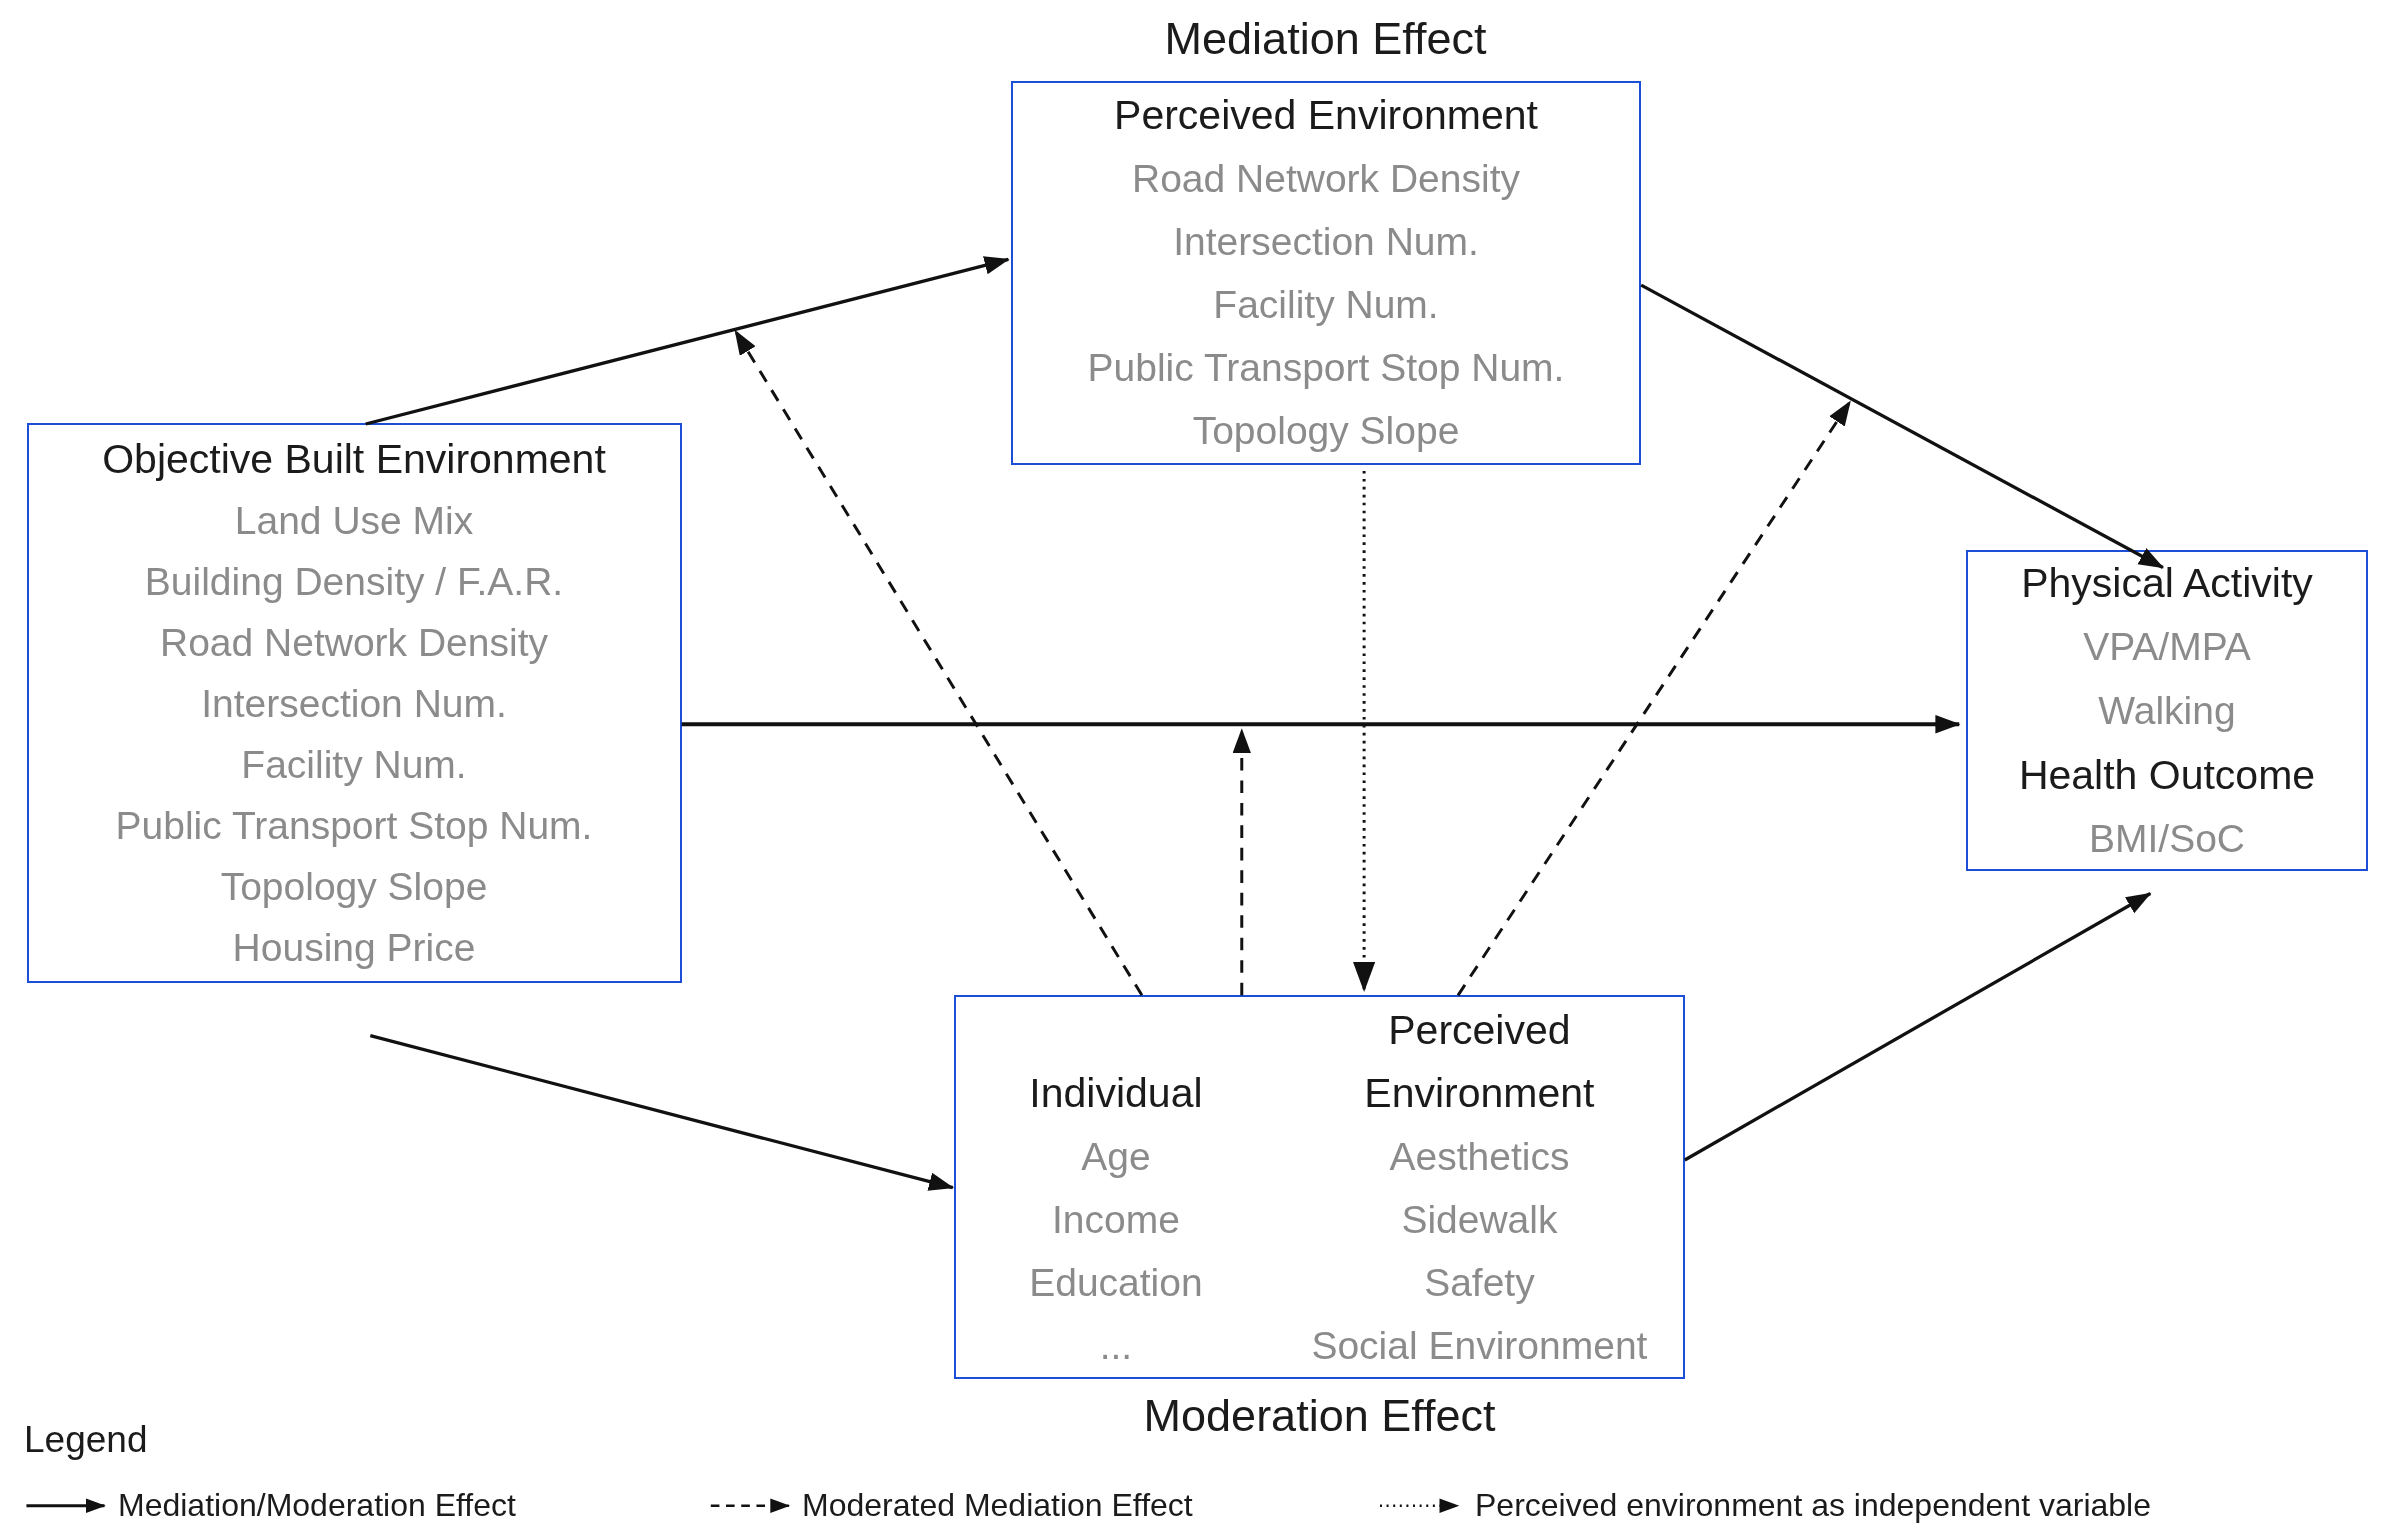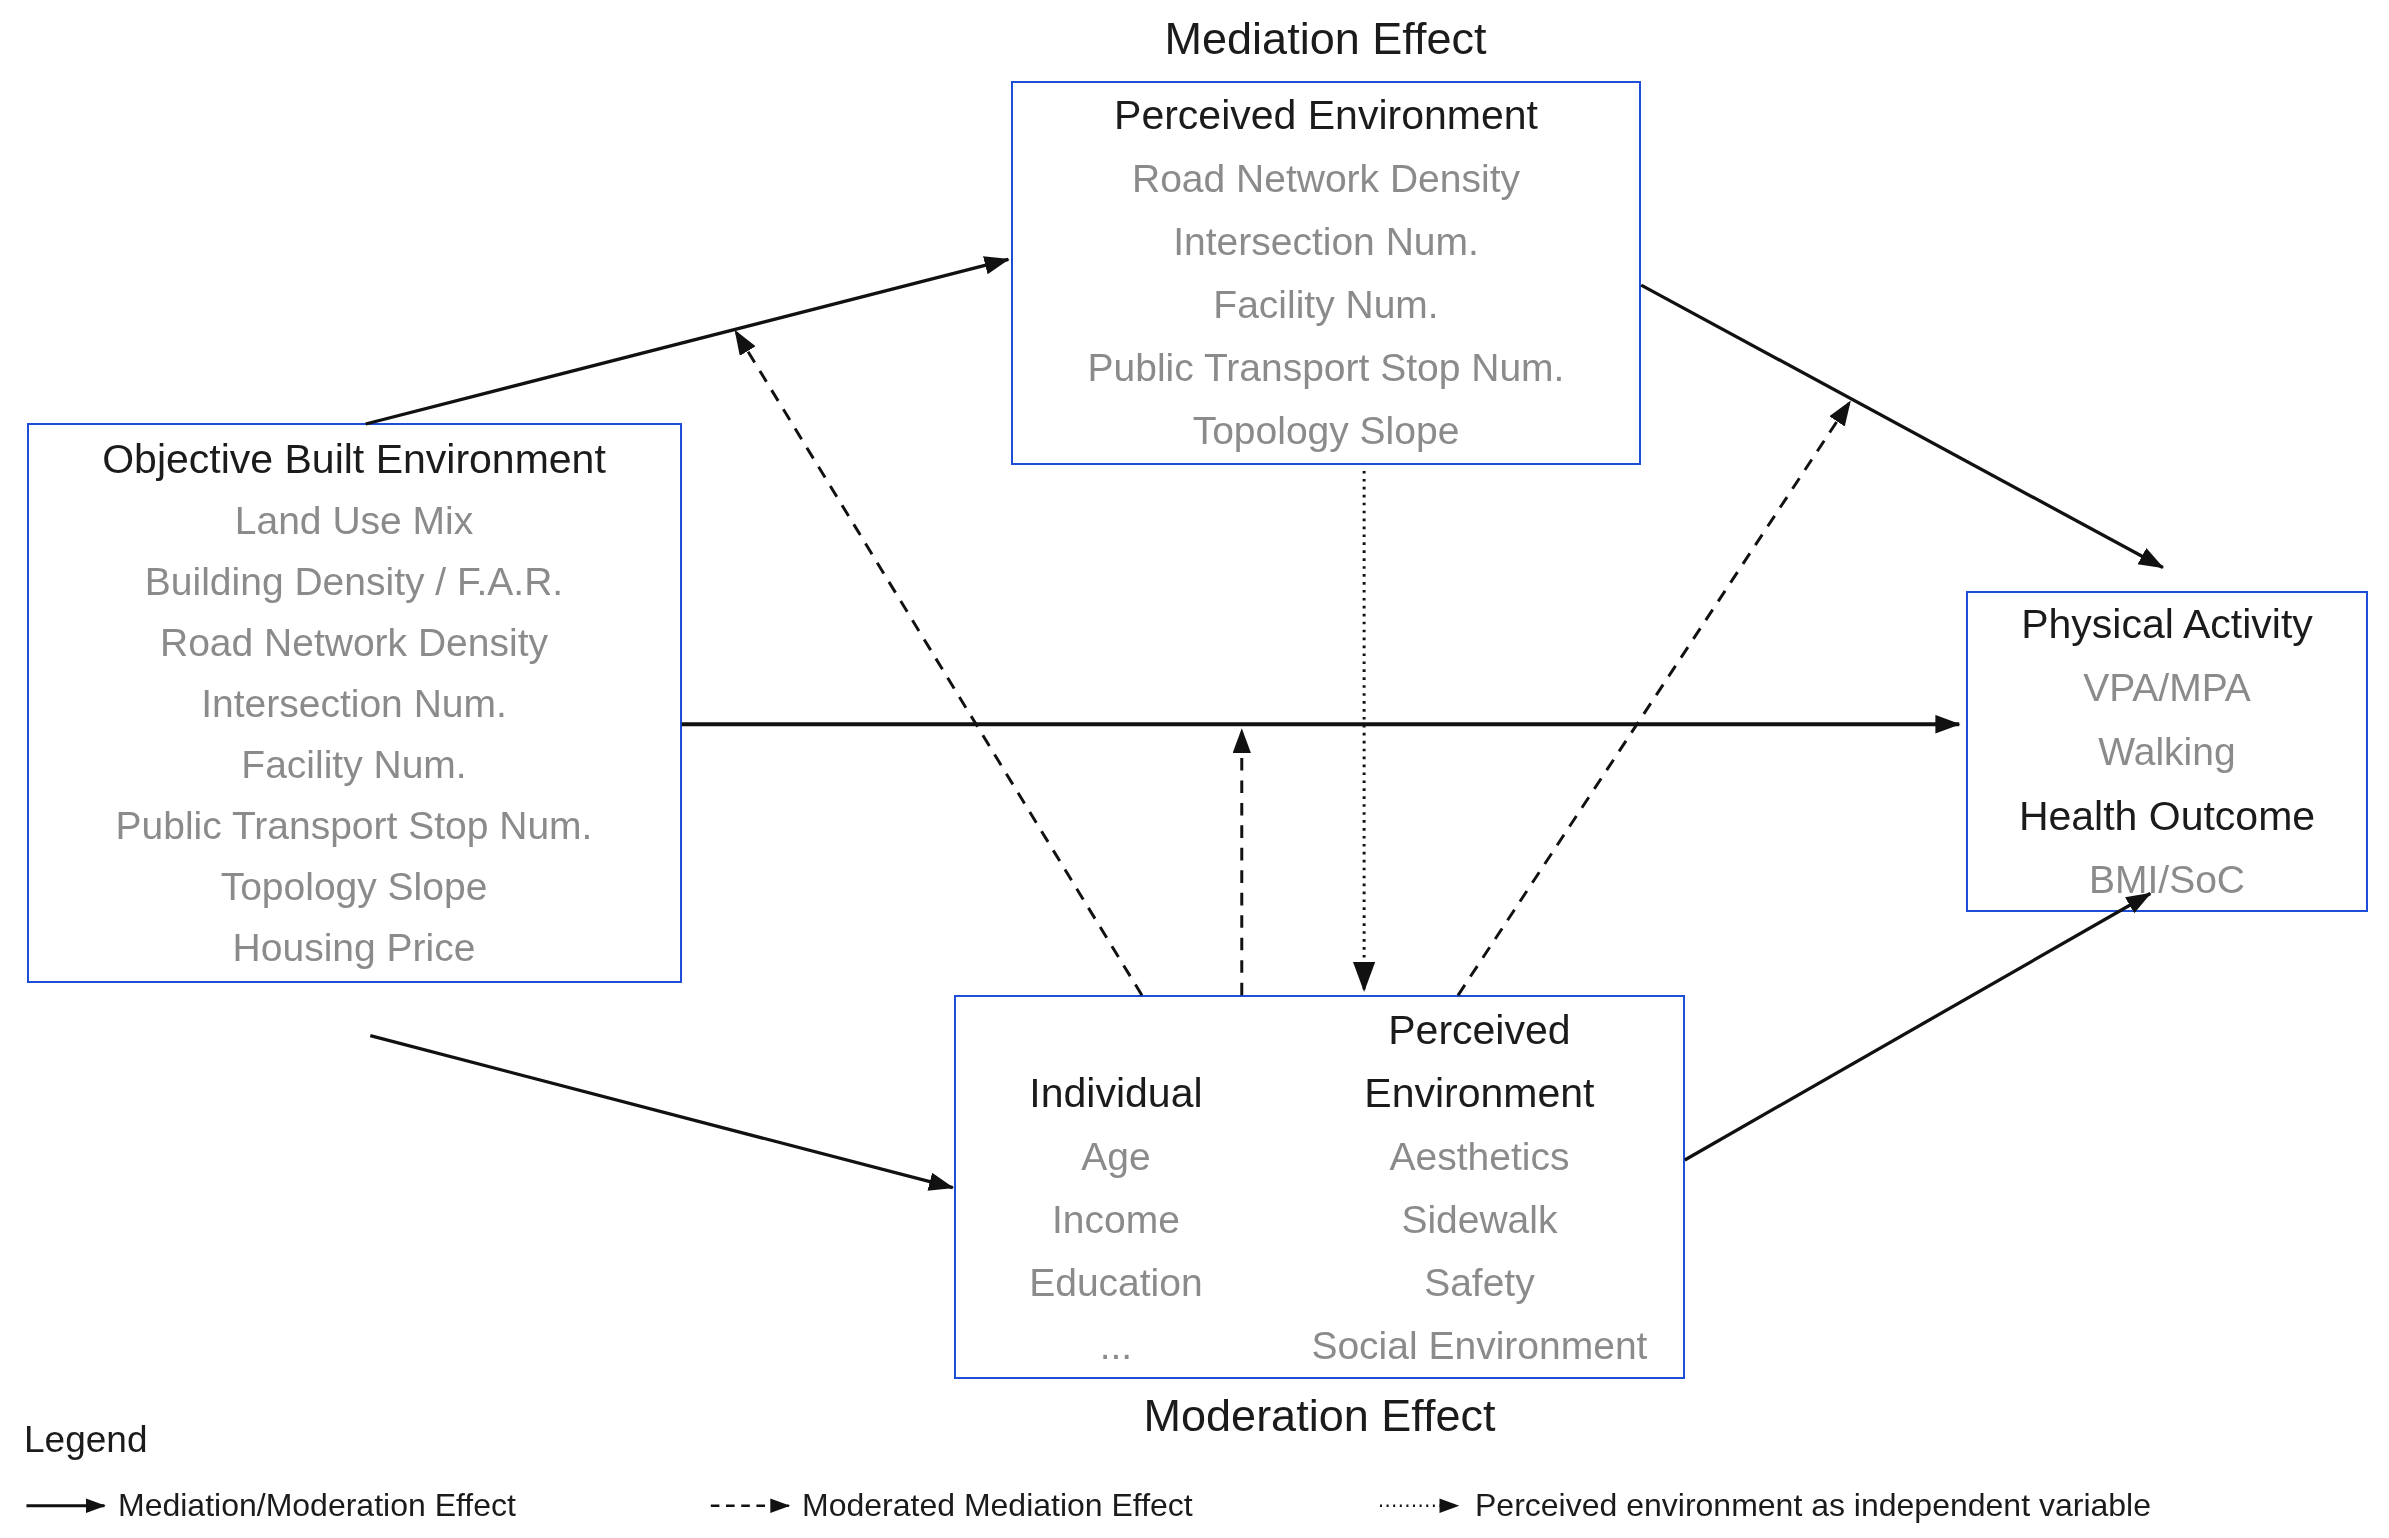--- a/index.html
+++ b/index.html
@@ -67,21 +67,21 @@
   <div class="row g" style="line-height:61px;">Land Use Mix</div>
   <div class="row g" style="line-height:61px;">Building Density / F.A.R.</div>
   <div class="row g" style="line-height:61px;">Road Network Density</div>
   <div class="row g" style="line-height:61px;">Intersection Num.</div>
   <div class="row g" style="line-height:61px;">Facility Num.</div>
   <div class="row g" style="line-height:61px;">Public Transport Stop Num.</div>
   <div class="row g" style="line-height:61px;">Topology Slope</div>
   <div class="row g" style="line-height:61px;">Housing Price</div>
 </div>
 
-<div class="box fs-box" style="left:1966px;top:591px;width:402px;height:321px;">
+<div class="box fs-box" style="left:1966px;top:550px;width:402px;height:321px;">
   <div class="row k fs-head" style="line-height:64px;">Physical Activity</div>
   <div class="row g" style="line-height:64px;">VPA/MPA</div>
   <div class="row g" style="line-height:64px;">Walking</div>
   <div class="row k fs-head" style="line-height:64px;">Health Outcome</div>
   <div class="row g" style="line-height:64px;">BMI/SoC</div>
 </div>
 
 <div class="box fs-box" style="left:954px;top:995px;width:731px;height:384px;">
   <div class="cols">
     <div class="col" style="width:44%;">

